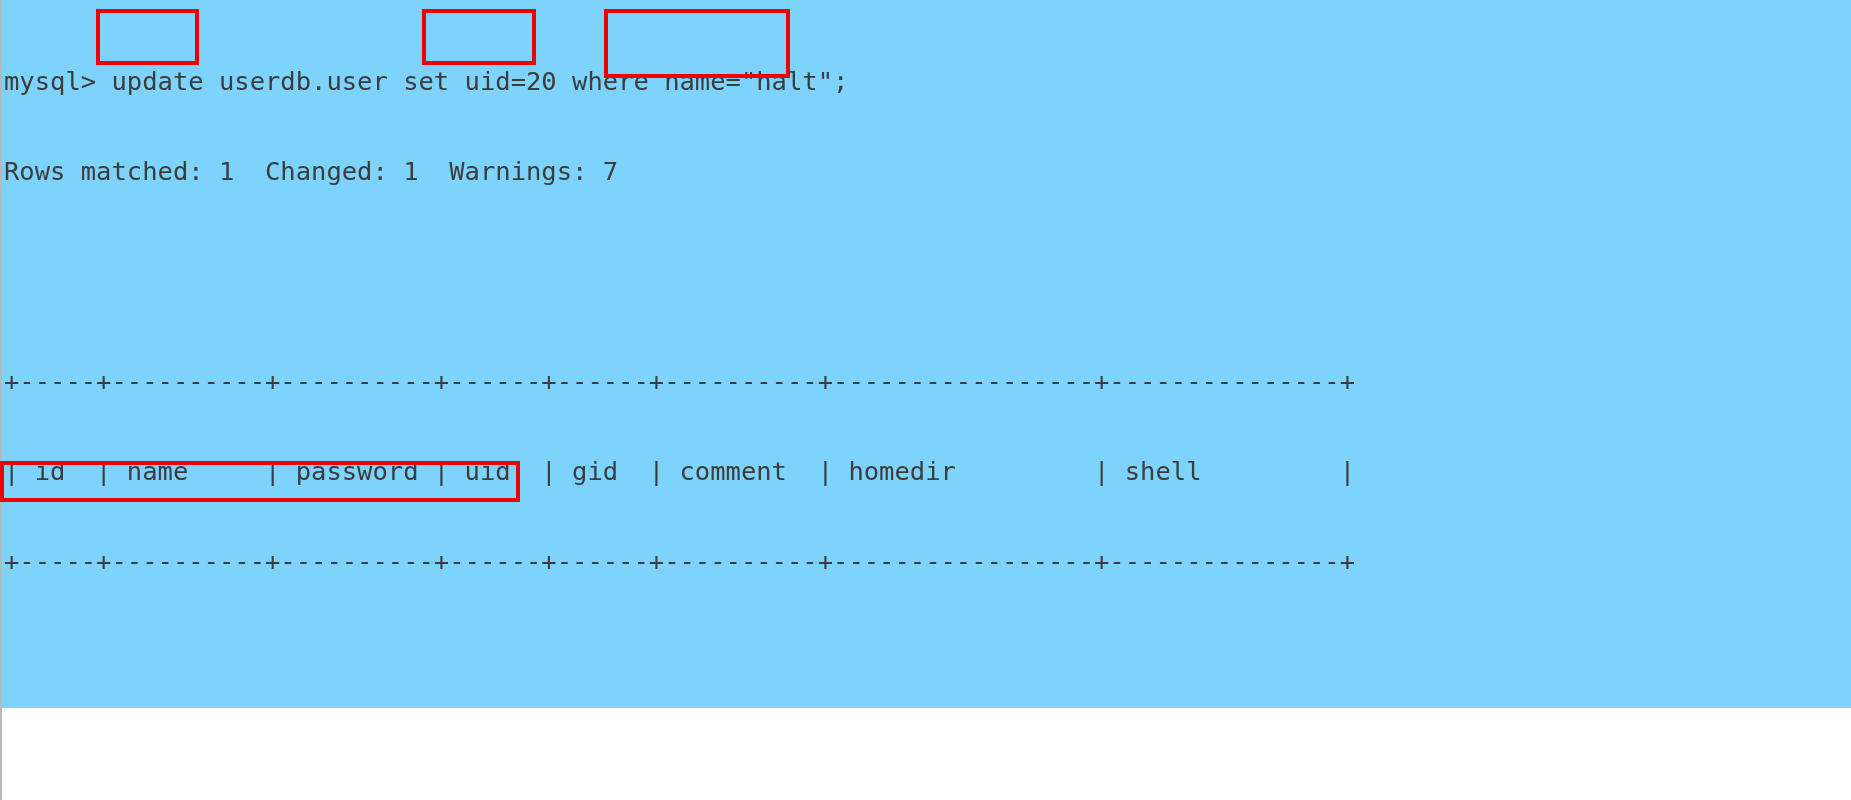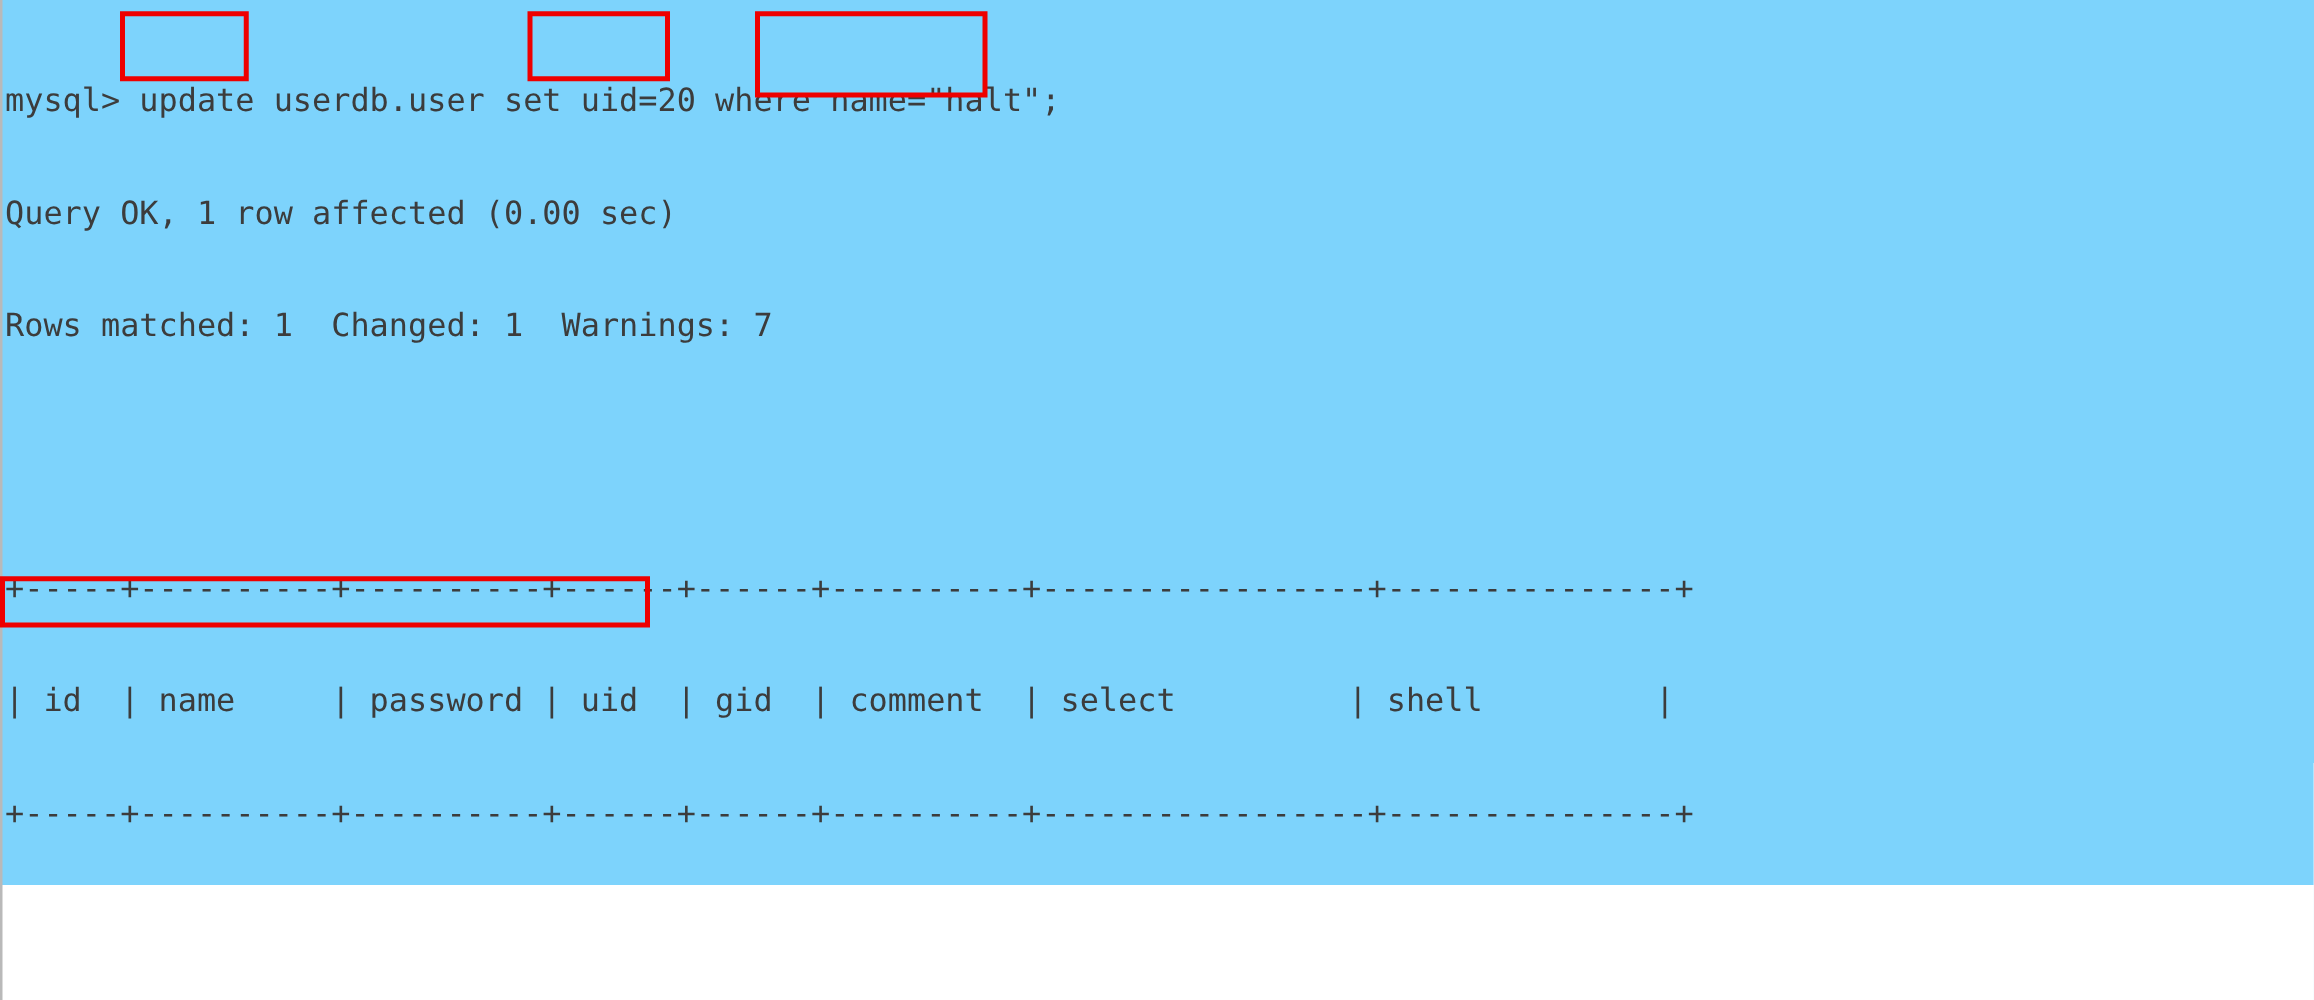--- a/index.html
+++ b/index.html
@@ -64,26 +64,25 @@
 </style>
 </head>
 <body>
 
 <div id="terminal">
 
   <div id="left-gutter"></div>
 
   <div class="term-body">
     <div class="line">mysql&gt; update userdb.user set uid=20 where name="halt";</div>
-    <div class="line">Query OK, 1 row affected (0.00 sec)</div>
     <div class="line">Rows matched: 1  Changed: 1  Warnings: 7</div>
     <div class="line blank">&nbsp;</div>
 
     <div class="line">+-----+----------+----------+------+------+----------+-----------------+---------------+</div>
-    <div class="line">| id  | name     | password | uid  | gid  | comment  | select         | shell         |</div>
+    <div class="line">| id  | name     | password | uid  | gid  | comment  | homedir         | shell         |</div>
     <div class="line">+-----+----------+----------+------+------+----------+-----------------+---------------+</div>
 
     
     
     
     
     
     
     
     

